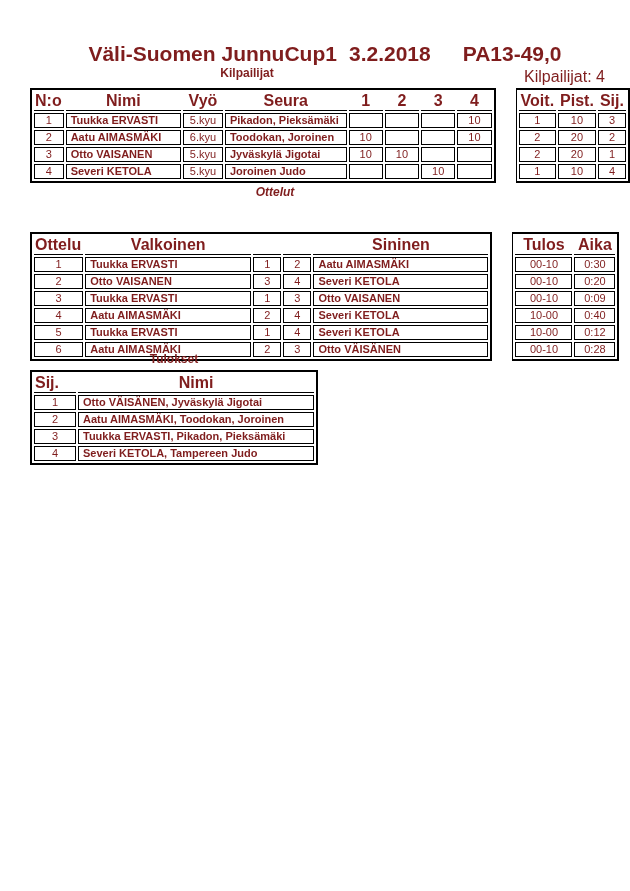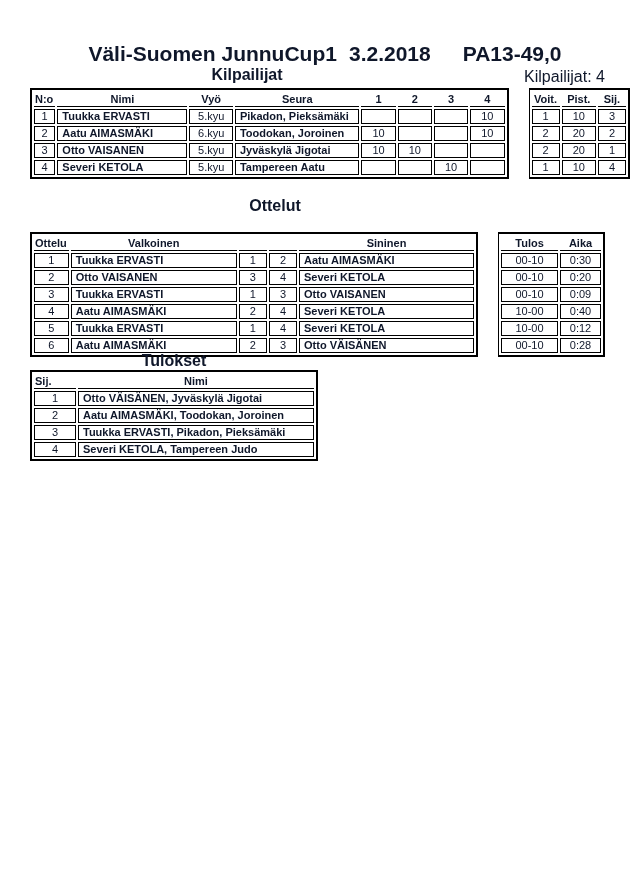--- a/index.html
+++ b/index.html
@@ -1,44 +1,44 @@
 <!DOCTYPE html>
 <html><head>
 <meta charset="utf-8">
 <style>
   html,body { margin:0; padding:0; background:#ffffff; }
   .page {
     position:relative; width:630px; height:891px; background:#ffffff;
-    font-family:"Liberation Sans", sans-serif; color:#0f172a; overflow:hidden;
+    font-family:"Liberation Sans", sans-serif; color:#7f1d1d; overflow:hidden;
   }
   .main-title {
     position:absolute; top:42px; left:10px; width:630px;
     text-align:center; font-size:21px; font-weight:bold; white-space:nowrap;
   }
   .main-title .t-date { margin-left:12px; }
   .main-title .t-cat  { margin-left:32px; }
-  .section-heading { position:absolute; font-size:16px; font-weight:bold; text-align:center; }
+  .section-heading { position:absolute; font-size:12px; font-weight:bold; text-align:center; }
   .heading-kilpailijat { top:66px; left:30px; width:434px; }
-  .heading-ottelut   { top:197px; left:30px; width:490px; }
+  .heading-ottelut   { top:185px; left:30px; width:490px;font-style:italic; }
   .heading-tulokset  { top:352px; left:30px; width:288px; }
   .count-label { position:absolute; top:68px; left:455px; width:150px; text-align:right; font-size:16px; }
 
   .tbl-block { position:absolute; display:flex; align-items:flex-start; }
   .block-competitors { left:30px; top:88px; }
   .block-matches     { left:30px; top:232px; }
   .block-results     { left:30px; top:370px; }
 
   table.jt {
     border-collapse:separate; border-spacing:2px;
     border:2px solid #000; background:#fff;
   }
   table.jt-right { border-left:1px solid #000;margin-left:20px; }
   table.jt th {
     box-sizing:border-box; border:none; border-bottom:1px solid #000;
-    font-size:11px; font-weight:bold; padding:0 2px; height:15px;
+    font-size:16px; font-weight:bold; padding:0 2px; height:15px;
     text-align:center; white-space:nowrap; vertical-align:middle;
   }
   table.jt td {
     box-sizing:border-box; border:1px solid #000;
     font-size:11px; padding:0 4px; height:15px; line-height:13px;
     text-align:center; white-space:nowrap; overflow:hidden; vertical-align:middle;
   }
   table.jt .al { text-align:left;font-weight:bold; }
   table.jt .hl { text-align:left; padding-left:1px; }
   table.jt td.num { padding:0 10px; }
@@ -106,21 +106,21 @@
           <td class="cA4 al">Jyväskylä Jigotai</td>
           <td class="cAr num">10</td>
           <td class="cAr num">10</td>
           <td class="cAr num"></td>
           <td class="cAr num"></td>
         </tr>
           <tr>
           <td class="cA1">4</td>
           <td class="cA2 al">Severi KETOLA</td>
           <td class="cA3">5.kyu</td>
-          <td class="cA4 al">Tampereen Aatu</td>
+          <td class="cA4 al">Joroinen Judo</td>
           <td class="cAr num"></td>
           <td class="cAr num"></td>
           <td class="cAr num">10</td>
           <td class="cAr num"></td>
         </tr>
         </tbody>
     </table>
     <table class="jt jt-right">
       <thead>
         <tr>

